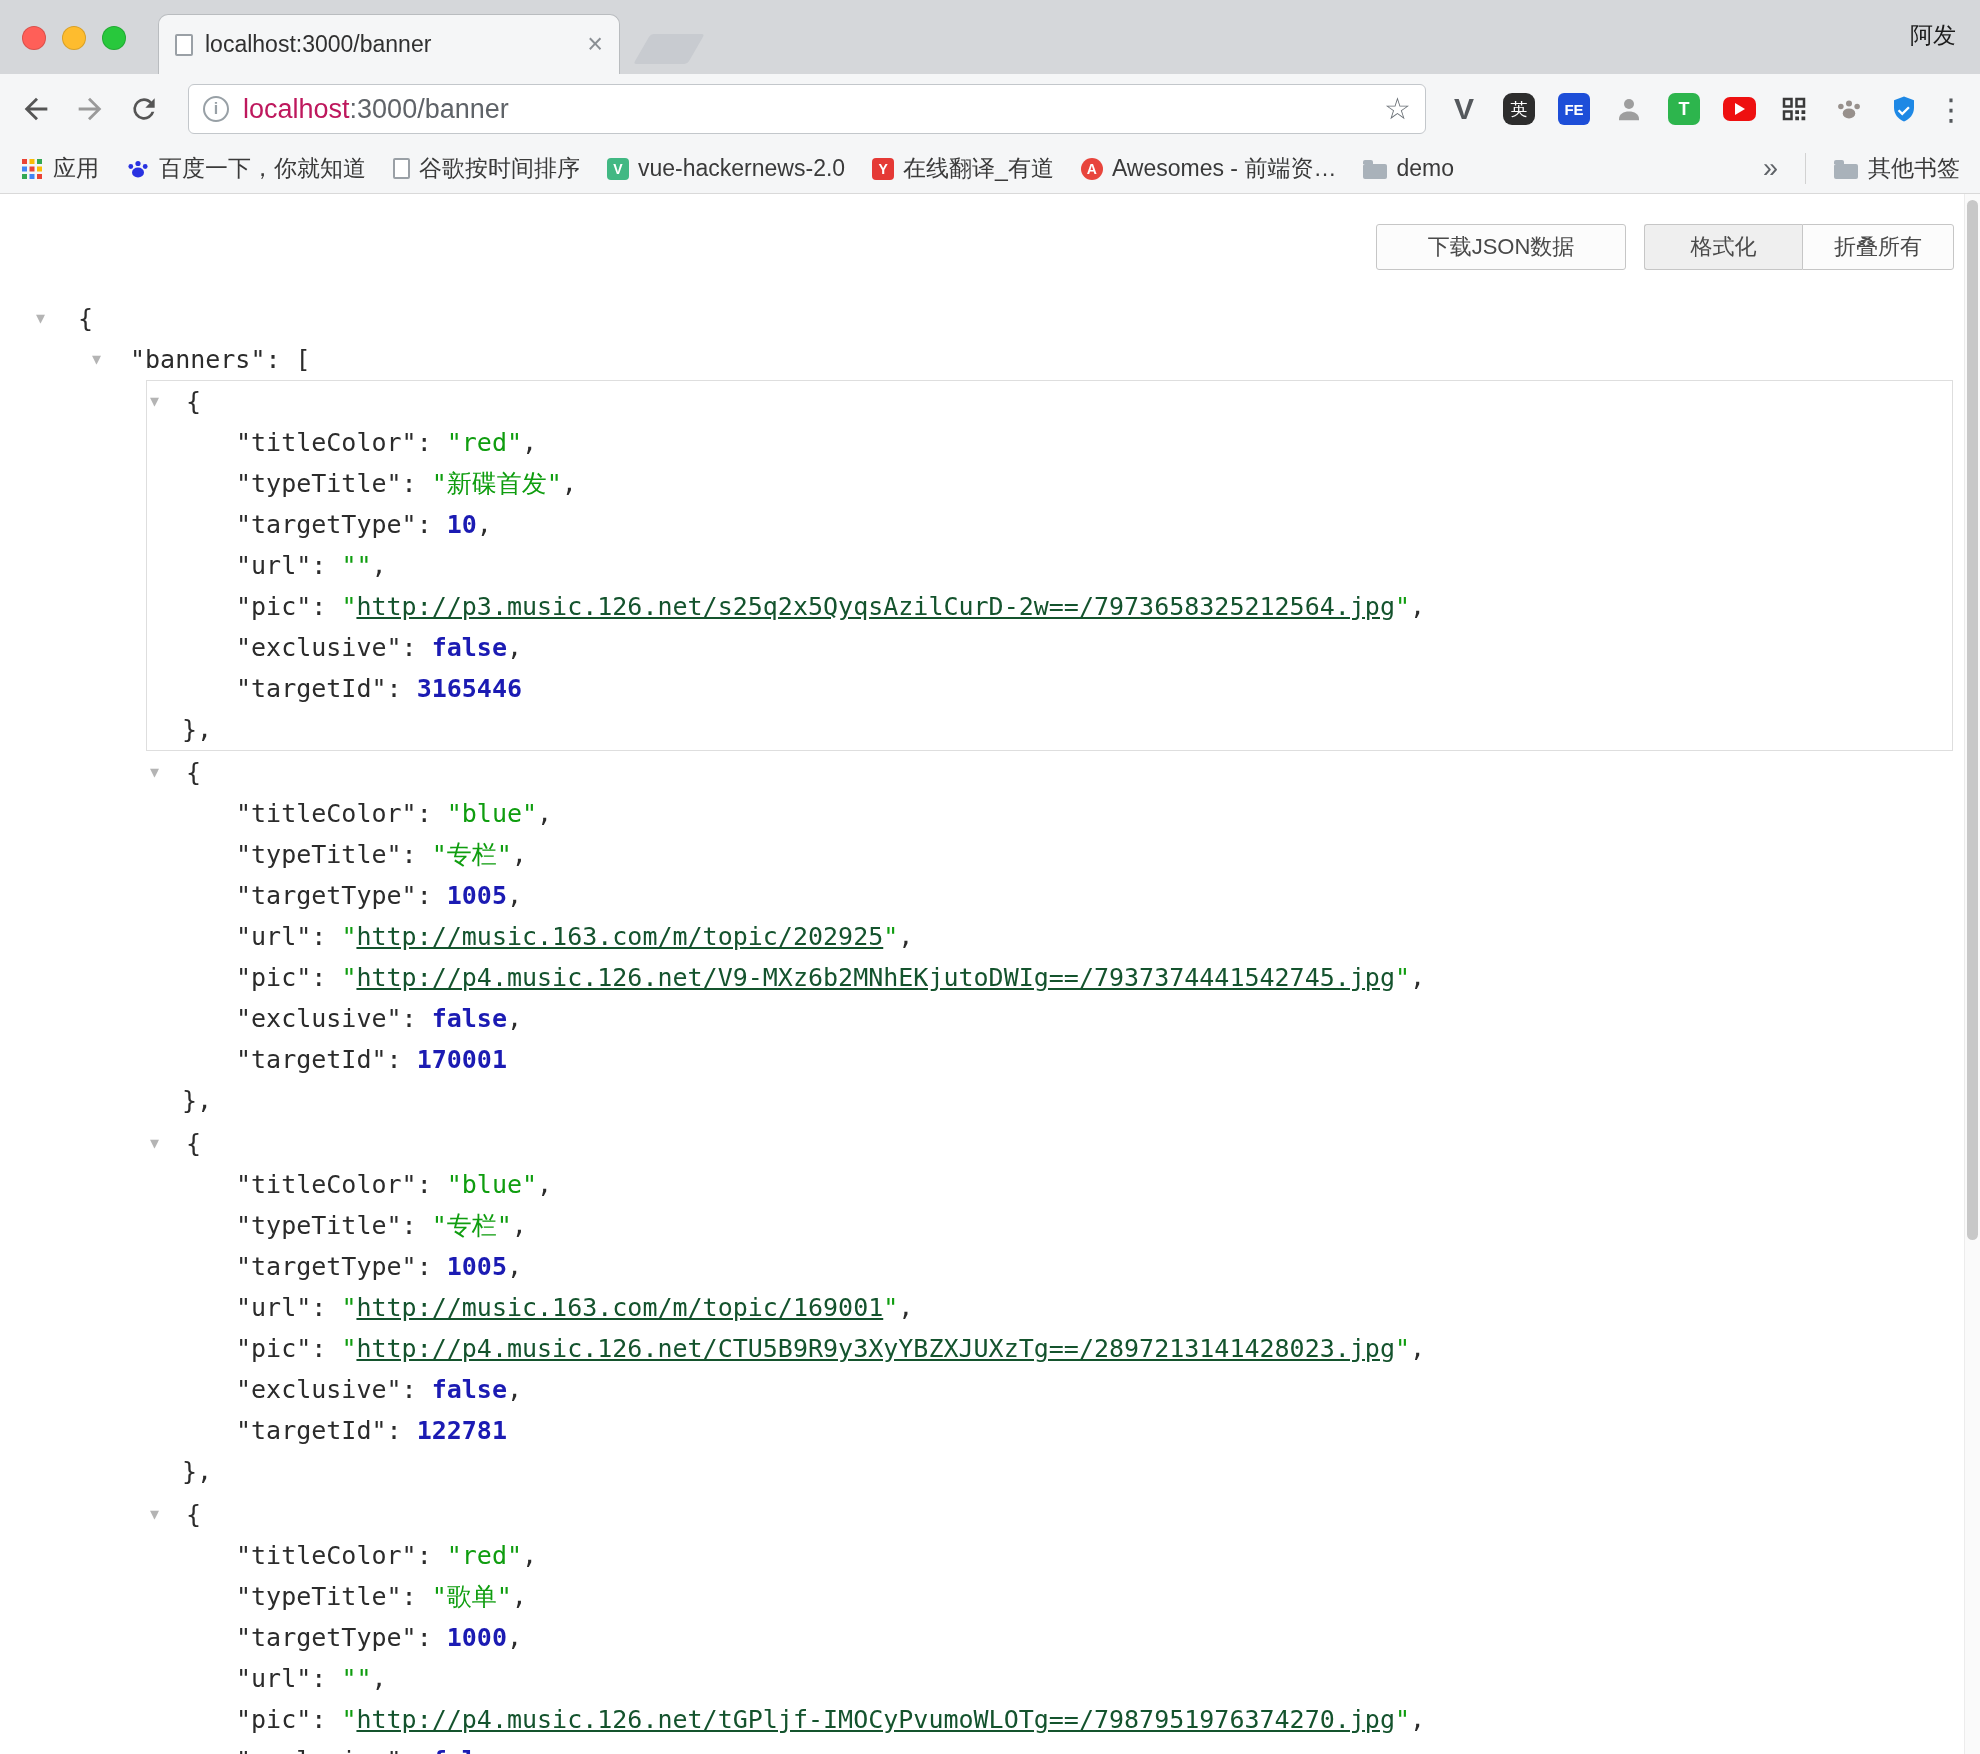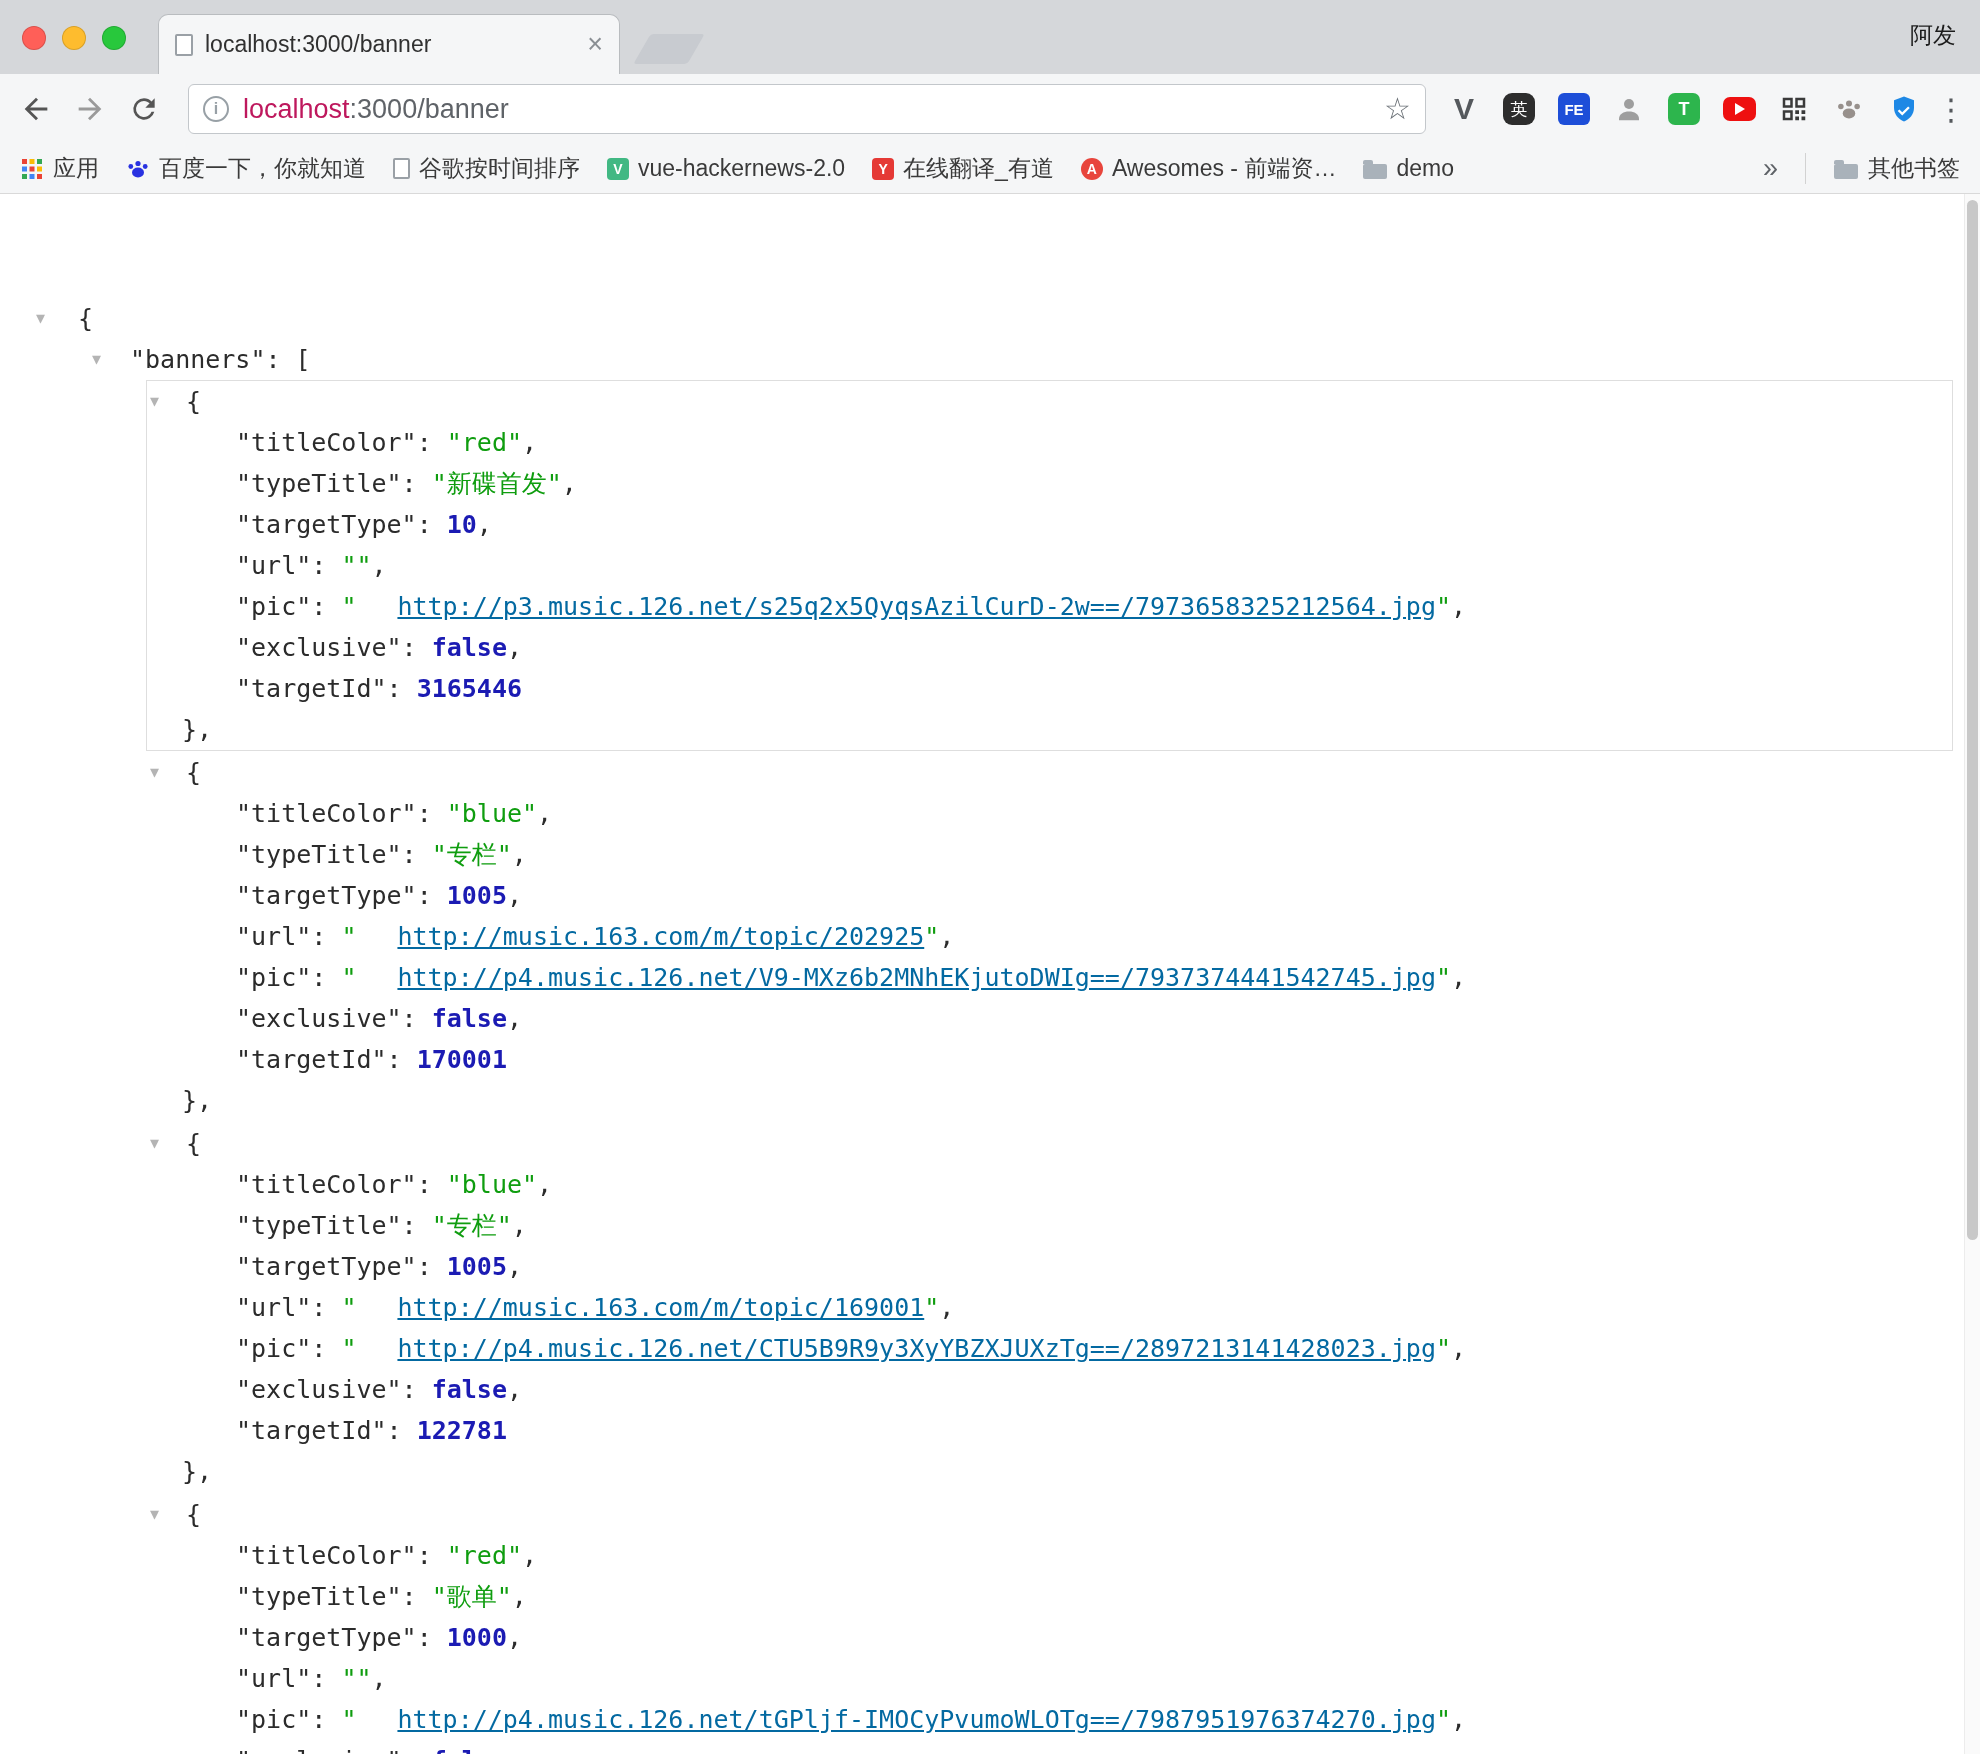--- a/index.html
+++ b/index.html
@@ -73,21 +73,21 @@
   .seg .btn.seg-r { width:152px; border-radius:0 3px 3px 0; }
 
   #json-tree { padding-top:104px; font-family:"DejaVu Sans Mono", monospace; font-size:25px; color:#2b2b2b; }
   .jline { height:41px; line-height:41px; white-space:pre; position:relative; }
   .tri { position:absolute; top:0; font-size:15px; color:#b4b4b4; line-height:41px; }
   .jobj { margin-left:146px; margin-right:27px; border:1px solid transparent; }
   .jobj.hl { border-color:#dedede; }
   .key, .pun { color:#2b2b2b; }
   .jstr { color:#0f9d0f; }
   .jnum { color:#1b1bb3; font-weight:bold; }
-  .jlink { color:#0369a1; text-decoration:underline;margin-left:41px; }
+  .jlink { color:#14532d; text-decoration:underline; }
 
   .scrollbar { position:absolute; right:0; top:0; width:16px; height:100%; background:#fafafa; border-left:1px solid #ececec; }
   .thumb { position:absolute; left:2px; top:6px; width:11px; height:1040px; background:#c8c8c8; border-radius:6px; }
 </style>
 </head>
 <body>
 
 <div class="tabstrip">
   <div class="traffic">
     <span class="tl red"></span>
@@ -216,20 +216,27 @@
     <span>demo</span>
   </div>
   <div class="bm bm-spacer chevron">»</div>
   <div class="other-bm">
     <span class="folder"></span>
     <span>其他书签</span>
   </div>
 </div>
 
 <div class="content">
+  <div class="actions">
+    <button class="btn download">下载JSON数据</button>
+    <div class="seg">
+      <button class="btn seg-l">格式化</button>
+      <button class="btn seg-r">折叠所有</button>
+    </div>
+  </div>
   <div id="json-tree">
       <div class="jline" style="padding-left: 78px;"><span class="tri" style="left: 36px;">▼</span><span class="pun">{</span></div>
       <div class="jline" style="padding-left: 130px;"><span class="tri" style="left: 92px;">▼</span><span class="key">"banners"</span><span class="pun">: [</span></div>
       <div class="jobj hl">
         <div class="jline" style="padding-left: 39px;"><span class="tri" style="left: 3px;">▼</span><span class="pun">{</span></div>
         <div class="jline" style="padding-left: 89px;"><span class="key">"titleColor"</span><span class="pun">: </span><span class="jstr">"red"</span><span class="pun">,</span></div>
         <div class="jline" style="padding-left: 89px;"><span class="key">"typeTitle"</span><span class="pun">: </span><span class="jstr">"新碟首发"</span><span class="pun">,</span></div>
         <div class="jline" style="padding-left: 89px;"><span class="key">"targetType"</span><span class="pun">: </span><span class="jnum">10</span><span class="pun">,</span></div>
         <div class="jline" style="padding-left: 89px;"><span class="key">"url"</span><span class="pun">: </span><span class="jstr">""</span><span class="pun">,</span></div>
         <div class="jline" style="padding-left: 89px;"><span class="key">"pic"</span><span class="pun">: </span><span class="jstr">"</span><a class="jlink" href="#">http://p3.music.126.net/s25q2x5QyqsAzilCurD-2w==/7973658325212564.jpg</a><span class="jstr">"</span><span class="pun">,</span></div>

